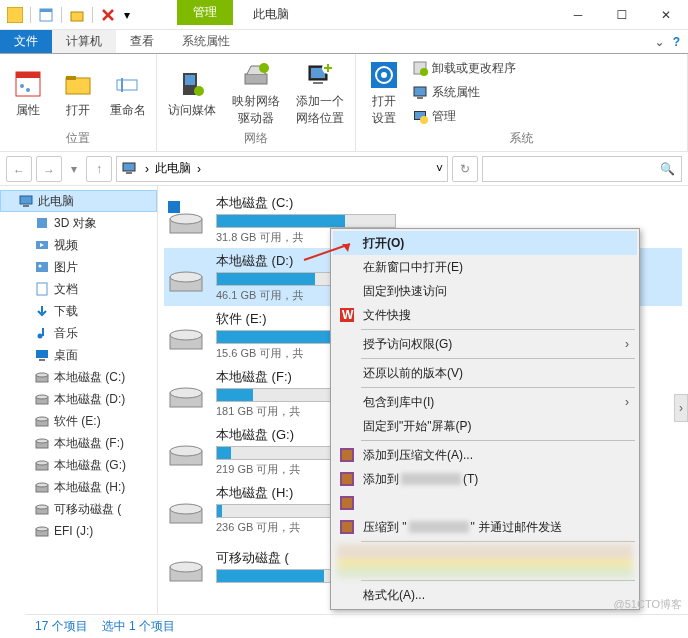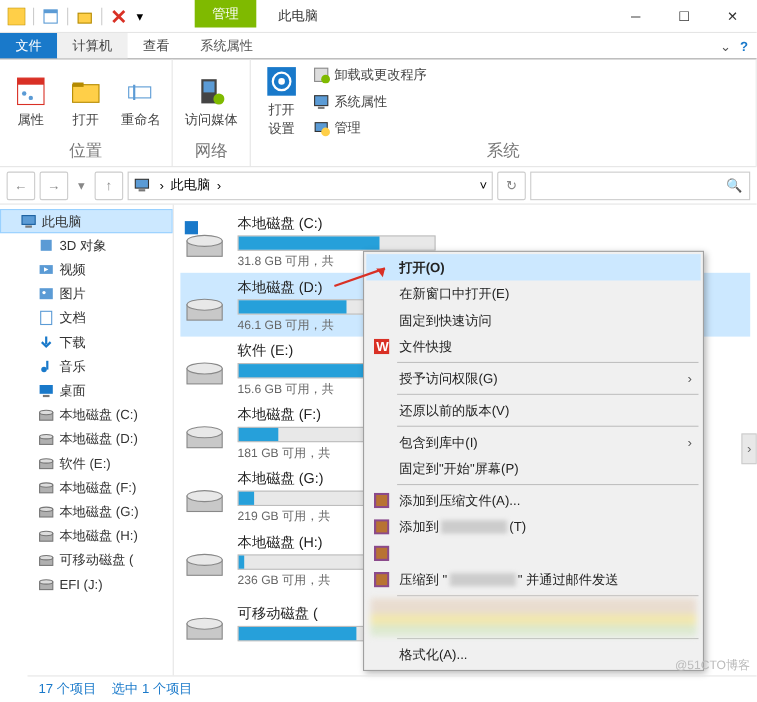--- a/index.html
+++ b/index.html
@@ -23,21 +23,21 @@
 
   .ribbon-body { height: 98px; display: flex; border-bottom: 1px solid #e5e5e5; }
   .ribbon-group { display: flex; flex-direction: column; border-right: 1px solid #e5e5e5; padding: 2px 6px; }
   .group-items { display: flex; gap: 6px; flex: 1; }
   .big-btn { width: 44px; display: flex; flex-direction: column; align-items: center; justify-content: center; gap: 2px; text-align: center; color: #444; }
   .big-btn.wide { width: 58px; }
   .big-btn .ic { width: 32px; height: 32px; display: flex; align-items: center; justify-content: center; }
   .small-list { display: flex; flex-direction: column; gap: 4px; padding-top: 2px; }
   .small-item { display: flex; align-items: center; gap: 4px; height: 20px; color: #444; }
   .small-item .sic { width: 16px; height: 16px; display: flex; align-items: center; justify-content: center; }
-  .group-label { text-align: center; color: #777; font-size: 15px; padding-bottom: 2px; }
+  .group-label { text-align: center; color: #777; font-size: 12px; padding-bottom: 2px; }
 
   .nav-bar { height: 34px; display: flex; align-items: center; gap: 4px; padding: 4px 6px; border-bottom: 1px solid #e5e5e5; }
   .nav-btn { width: 26px; height: 26px; border: 1px solid #ccc; border-radius: 2px; display: flex; align-items: center; justify-content: center; color: #888; }
   .addr { flex: 1; height: 26px; border: 1px solid #ccc; display: flex; align-items: center; gap: 6px; padding: 0 4px; }
   .addr .ic { width: 18px; height: 18px; }
   .search { width: 200px; height: 26px; border: 1px solid #ccc; display: flex; align-items: center; justify-content: flex-end; padding: 0 6px; }
 
   .content { position: absolute; top: 186px; bottom: 24px; left: 0; right: 0; display: flex; }
   .tree { width: 158px; border-right: 1px solid #e5e5e5; overflow: hidden; padding-top: 4px; }
   .tree-item { height: 22px; display: flex; align-items: center; gap: 4px; padding-left: 18px; color: #333; }
@@ -167,20 +167,45 @@
       <div class="big-btn wide">
         <div class="ic">
             <svg width="30" height="30">
               <rect x="6" y="4" width="14" height="22" fill="#444"></rect>
               <rect x="8" y="6" width="10" height="10" fill="#5b9bd5"></rect>
               <circle cx="22" cy="22" r="5" fill="#7fba00"></circle>
             </svg>
           </div>
         <span style="white-space:pre-line">访问媒体</span>
       </div>
+      <div class="big-btn wide">
+        <div class="ic">
+            <svg width="30" height="30">
+              <rect x="4" y="14" width="22" height="10" fill="#b0b0b0" stroke="#777"></rect>
+              <path d="M6 14 L10 6 L24 6 L24 14" fill="#ddd" stroke="#777"></path>
+              <circle cx="23" cy="8" r="5" fill="#7fba00"></circle>
+            </svg>
+          </div>
+        <span style="white-space:pre-line">映射网络
+驱动器</span>
+      </div>
+      <div class="big-btn wide">
+        <div class="ic">
+            <svg width="30" height="30">
+              <rect x="4" y="6" width="18" height="14" fill="#333" stroke="#111"></rect>
+              <rect x="6" y="8" width="14" height="10" fill="#5b9bd5"></rect>
+              <rect x="8" y="22" width="10" height="2" fill="#777"></rect>
+              <circle cx="23" cy="8" r="6" fill="#fff"></circle>
+              <line x1="23" y1="4" x2="23" y2="12" stroke="#7fba00" stroke-width="2"></line>
+              <line x1="19" y1="8" x2="27" y2="8" stroke="#7fba00" stroke-width="2"></line>
+            </svg>
+          </div>
+        <span style="white-space:pre-line">添加一个
+网络位置</span>
+      </div>
     </div>
     <div class="group-label">网络</div>
   </div>
 
   <div class="ribbon-group" style="flex:1">
     <div class="group-items">
       <div class="big-btn">
         <div class="ic">
             <svg width="30" height="30">
               <rect x="2" y="2" width="26" height="26" fill="#1979ca"></rect>

